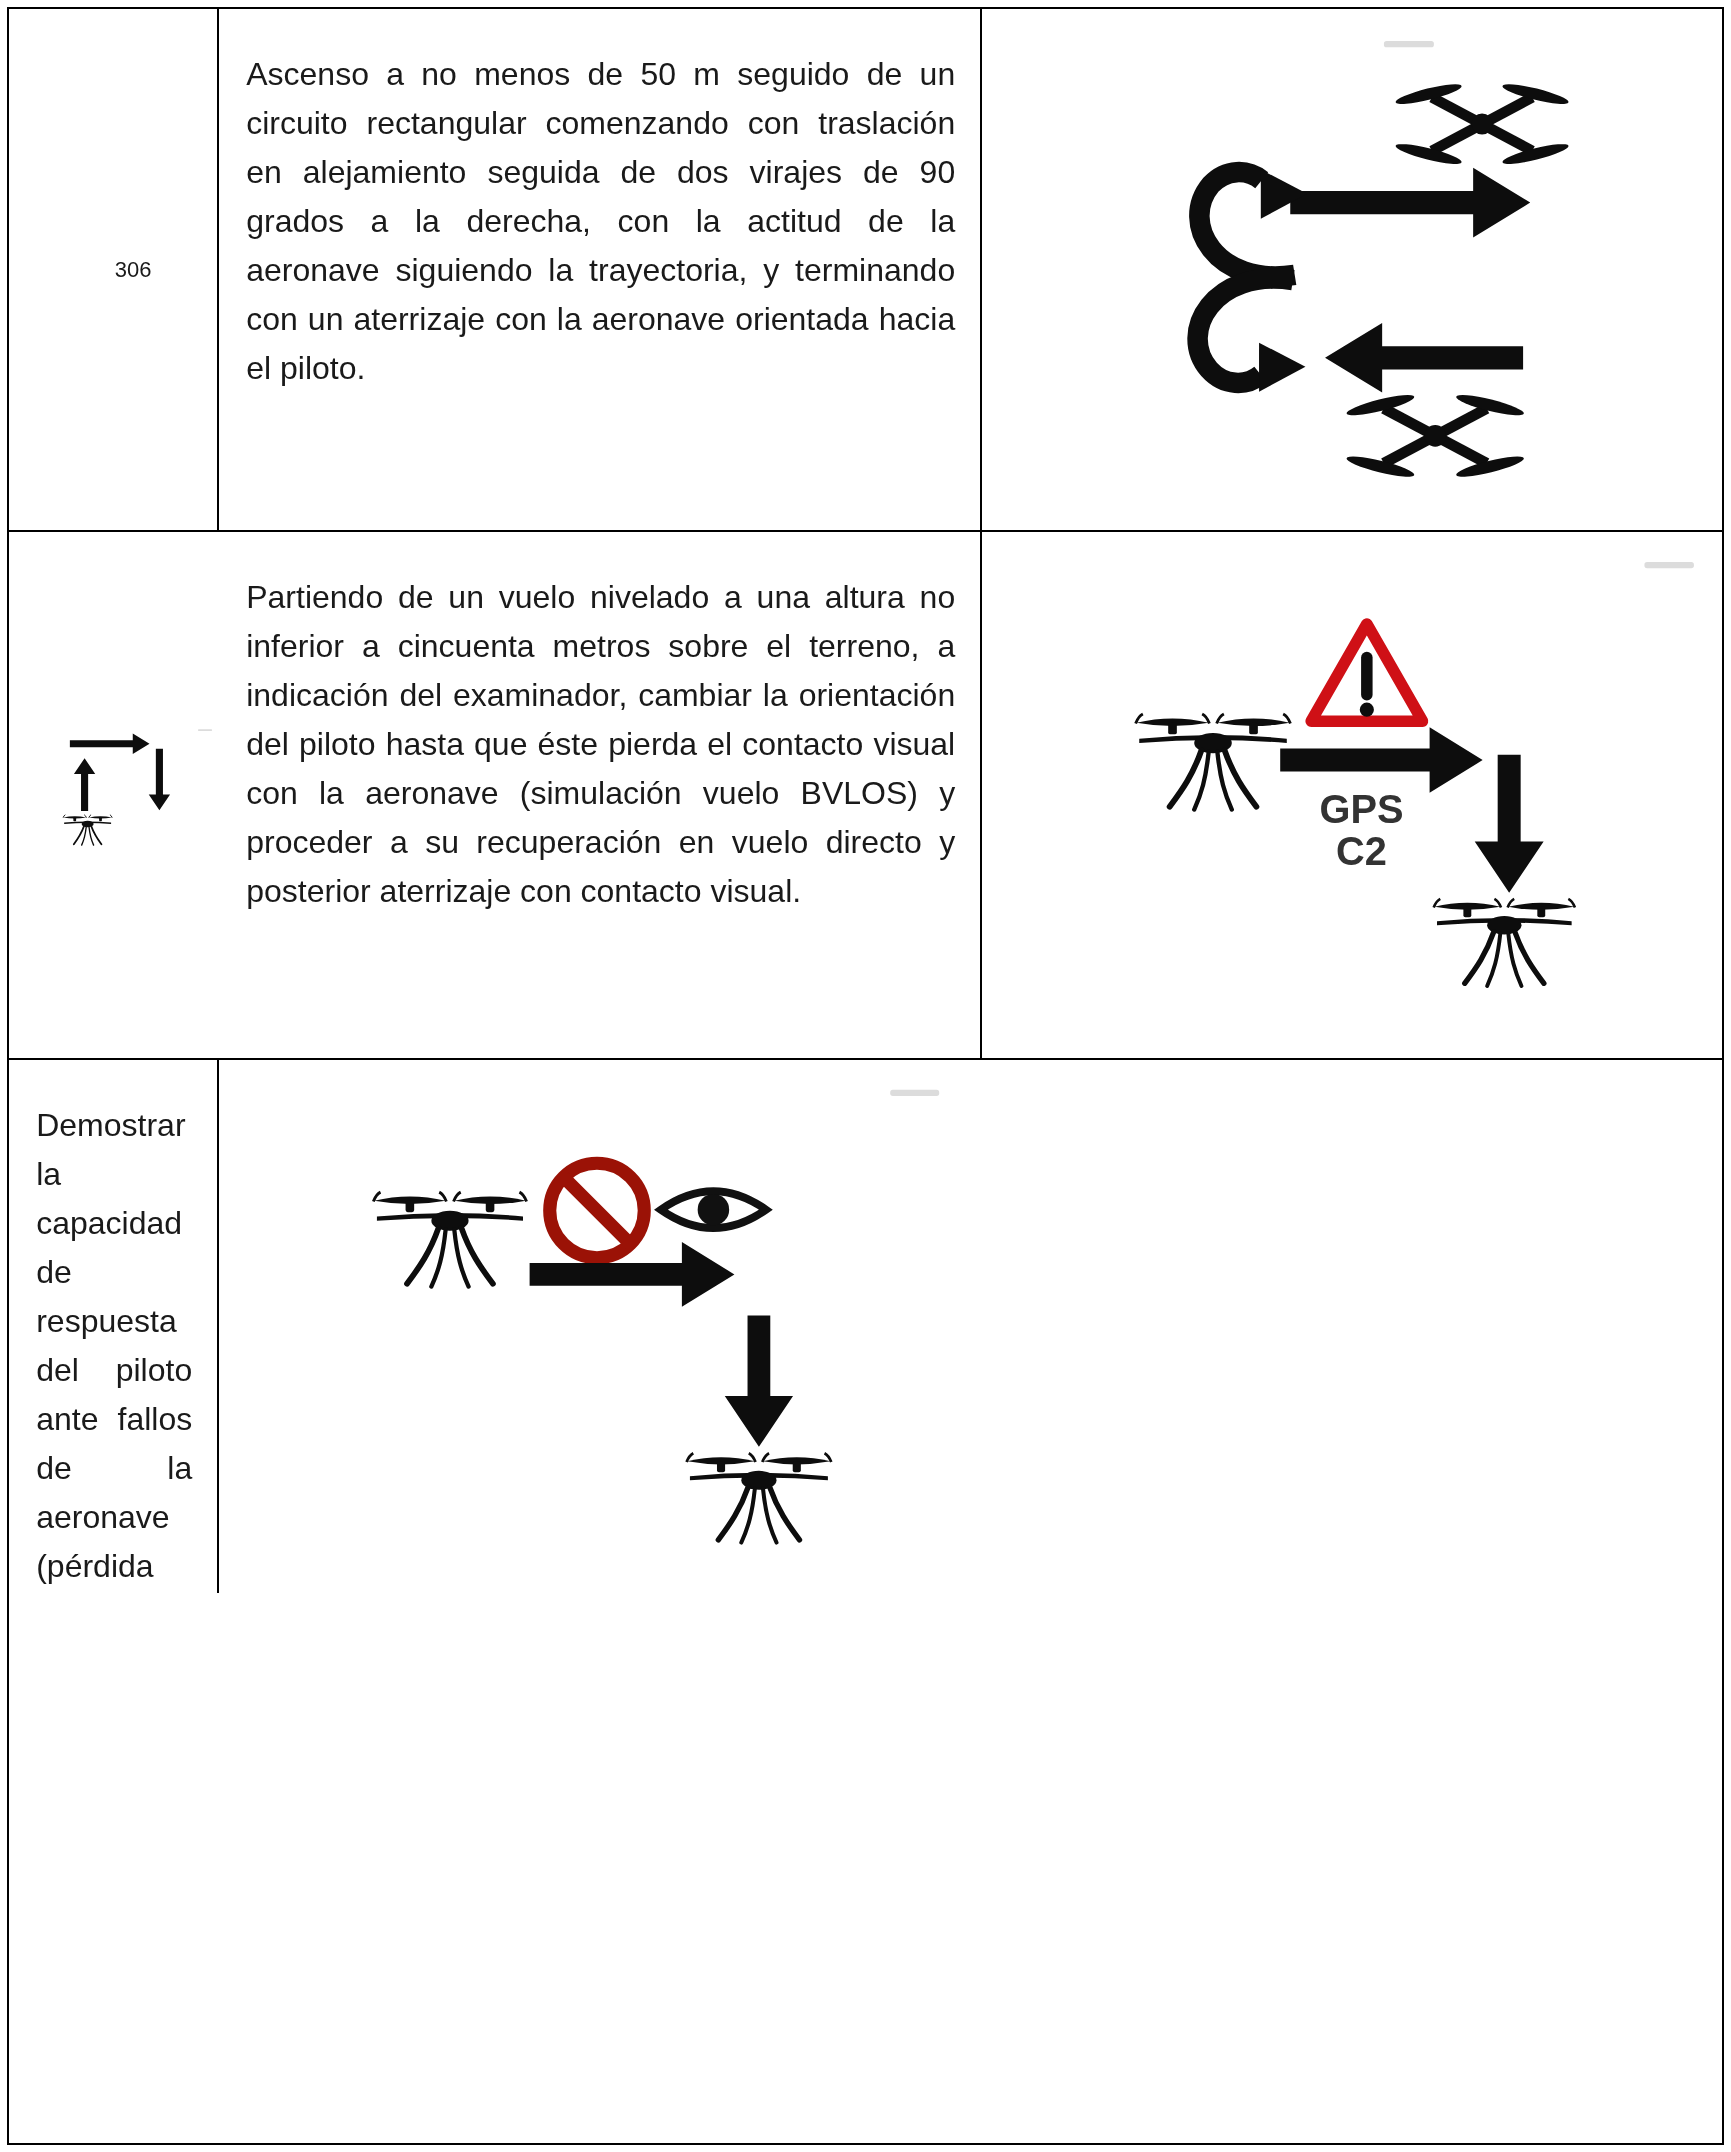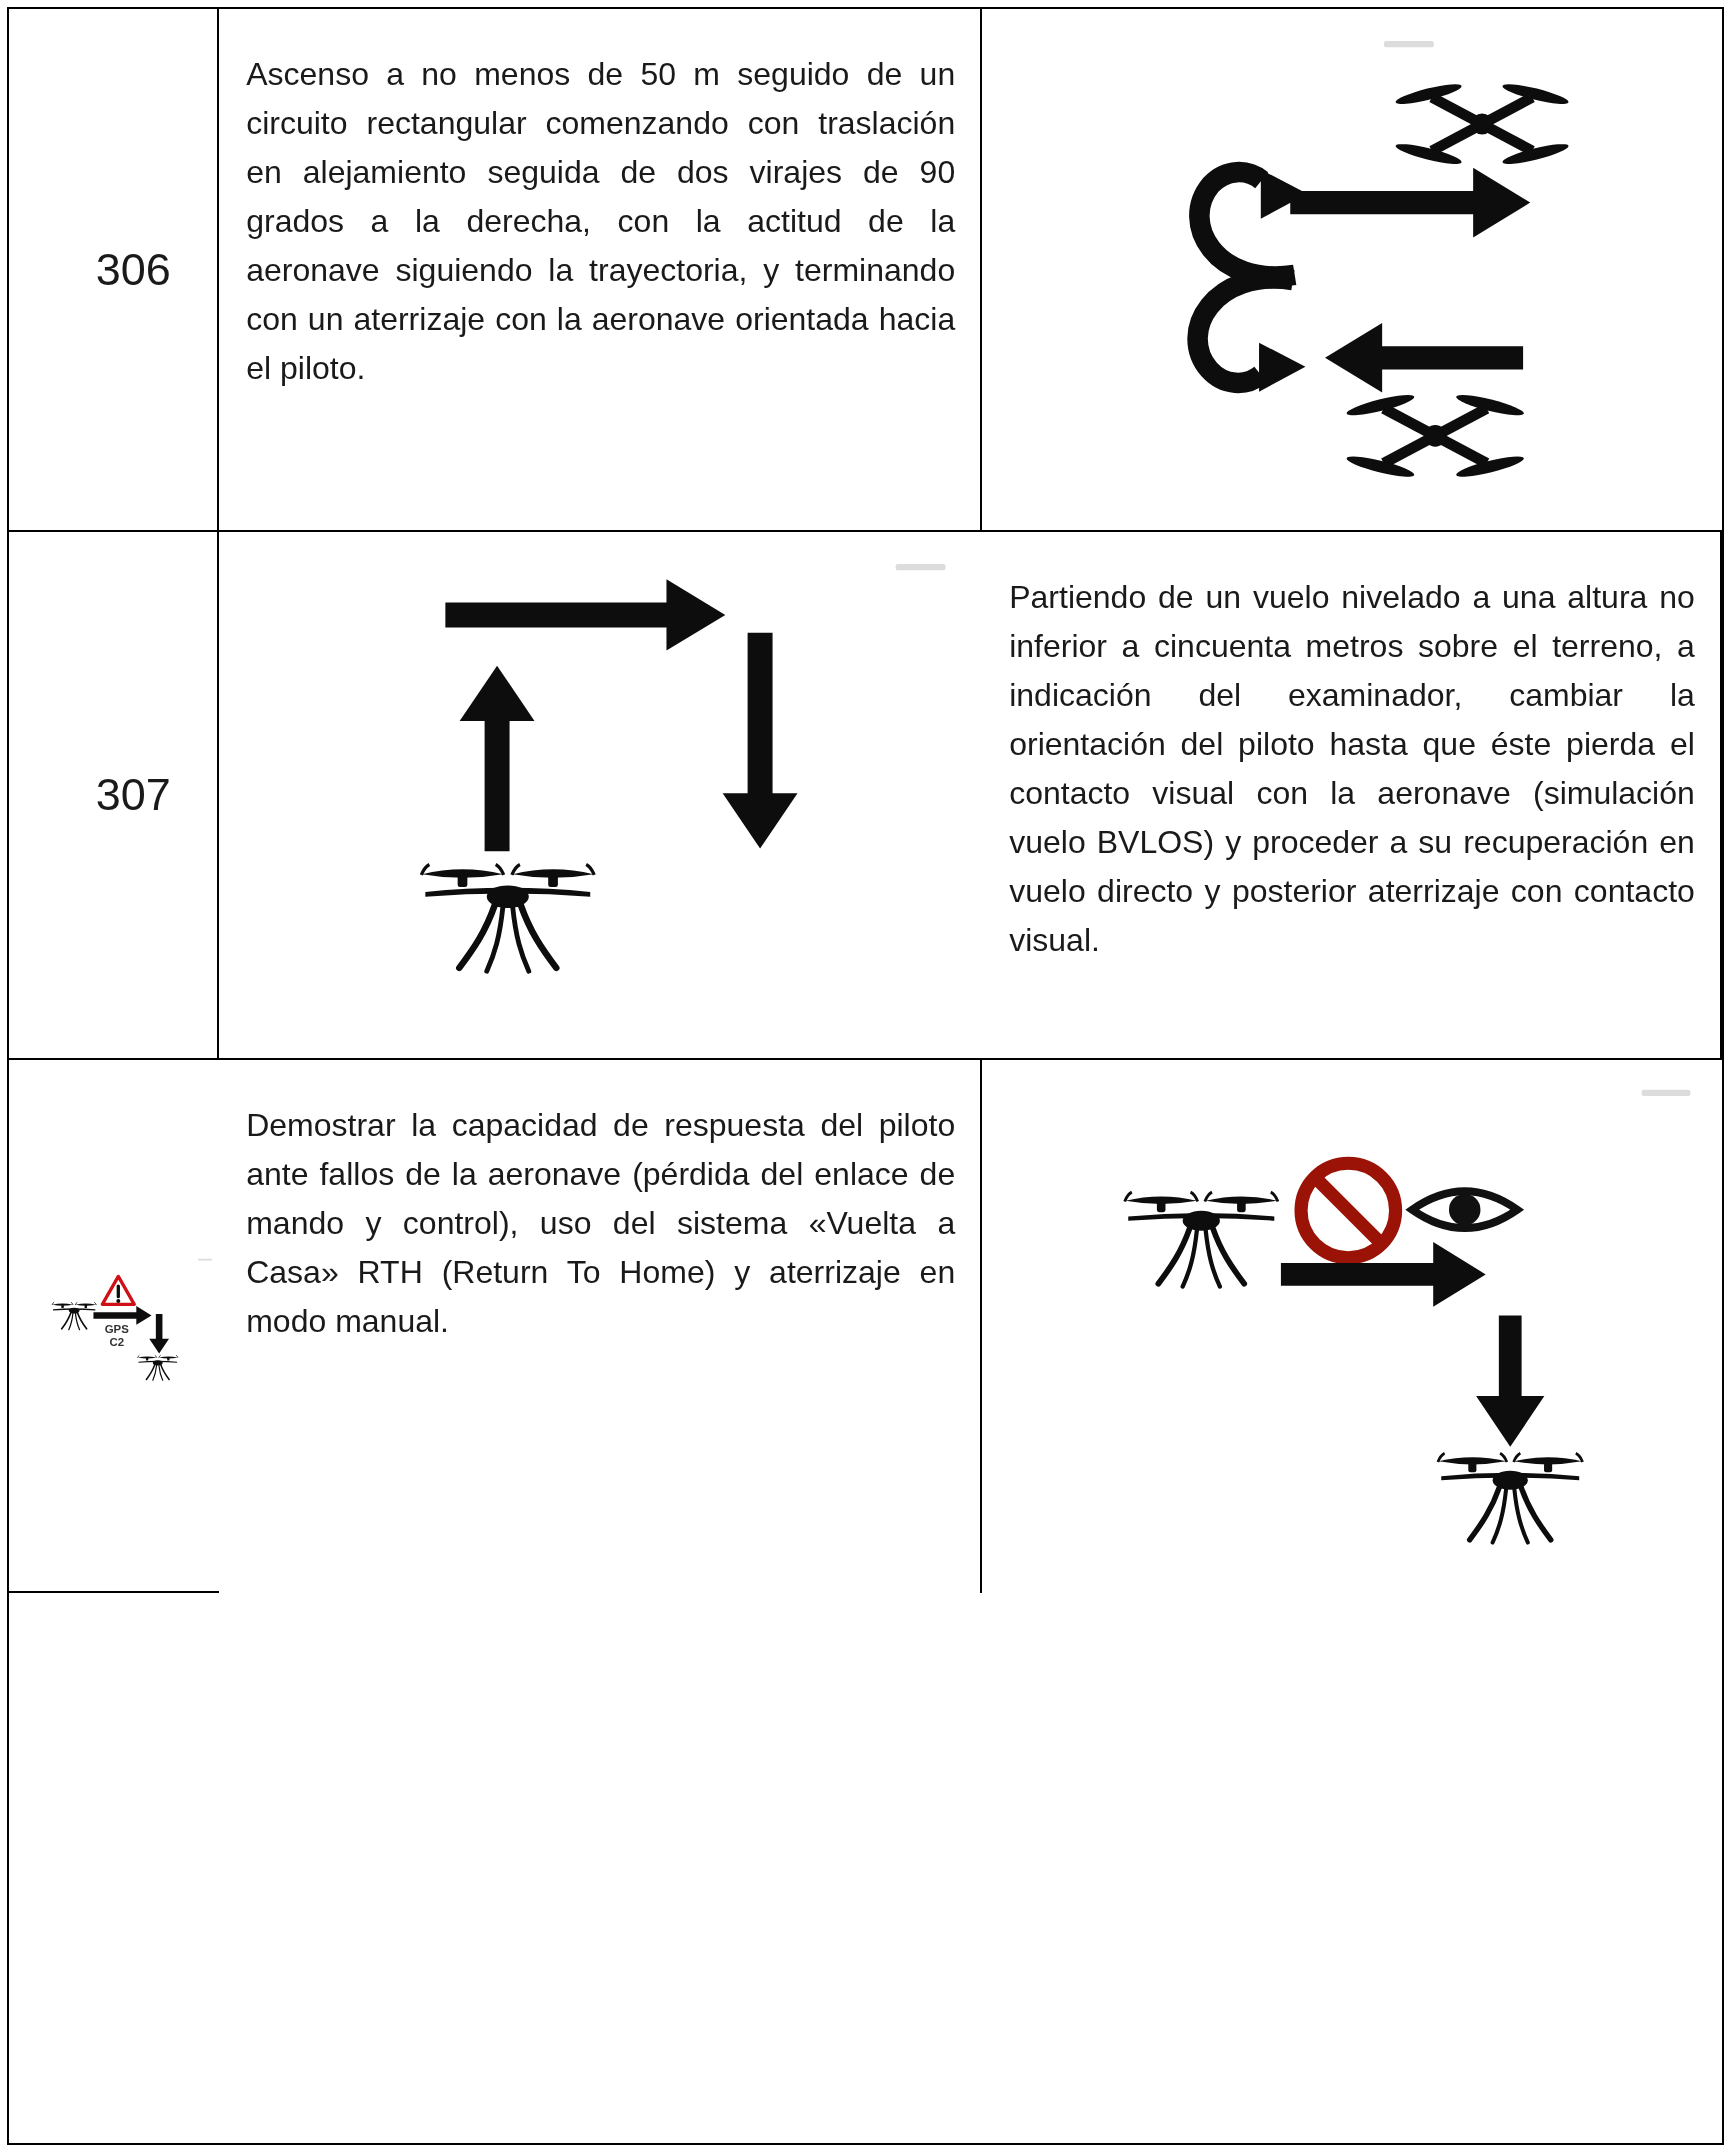--- a/index.html
+++ b/index.html
@@ -7,21 +7,21 @@
     width:1731px;height:2152px;background:#ffffff;box-sizing:border-box;
     padding:7.2px;font-family:"Liberation Sans","DejaVu Sans",sans-serif;color:#1a1a1a;
   }
   .grid-table{
     width:100%;height:100%;box-sizing:border-box;border:2.7px solid #000;
     display:grid;grid-template-columns:210px 763px 1fr;grid-template-rows:523px 528px 533px 1fr;
   }
   .cell{box-sizing:border-box;border-right:2.7px solid #000;border-bottom:2.7px solid #000;overflow:hidden;}
   .cell.last-col{border-right:none;}
   .cell.last-row{border-bottom:none;}
-  .num-cell{display:flex;align-items:center;justify-content:center;font-size:45px;padding-left:40px;}
+  .num-cell{display:flex;align-items:center;justify-content:center;font-size:22px;padding-left:40px;}
   .desc-cell{padding:41px 25px 0 27px;font-size:32px;line-height:49px;text-align:justify;text-justify:inter-word;}
   .fig-cell{position:relative;text-decoration:underline;}
   .fig-cell svg{display:block;width:100%;height:100%;}
   .fig-text{font-family:"Liberation Sans","DejaVu Sans",sans-serif;font-weight:600;}
   .defs-sprite{position:absolute;width:0;height:0;overflow:hidden;}
 </style>
 </head>
 <body>
 
 <svg class="defs-sprite" xmlns="http://www.w3.org/2000/svg" aria-hidden="true">
@@ -78,23 +78,20 @@
         </g>
         <g>
           <path d="M 348 304 C 260 290 218 362 254 404 C 271 423 296 423 312 410" fill="none" stroke="#0d0d0d" stroke-width="23"></path>
           <polygon points="310,374 362,401 310,429" fill="#0d0d0d"></polygon>
         </g>
         <polygon fill="#0d0d0d" points="606,378 448,378 448,352 384,391 448,430 448,404 606,404"></polygon>
         <use href="#drone-top" x="405" y="418" width="205" height="121"></use>
       </svg>
     </div>
 
-    <div class="cell num-cell">
-      <span>307</span>
-    </div>
     <div class="cell fig-cell last-col">
       <svg viewBox="0 0 828 590" preserveAspectRatio="xMidYMid meet" xmlns="http://www.w3.org/2000/svg">
         <rect x="745" y="36" width="56" height="7" rx="3" fill="#dcdcdc"></rect>
         <polygon fill="#0d0d0d" points="240,79 488,79 488,53 554,93 488,133 488,107 240,107"></polygon>
         <polygon fill="#0d0d0d" points="284,358 284,212 256,212 298,150 340,212 312,212 312,358"></polygon>
         <polygon fill="#0d0d0d" points="579,113 579,293 551,293 593,355 635,293 607,293 607,113"></polygon>
         <use href="#drone-front" x="210" y="362" width="200" height="136"></use>
       </svg>
     </div>
 

